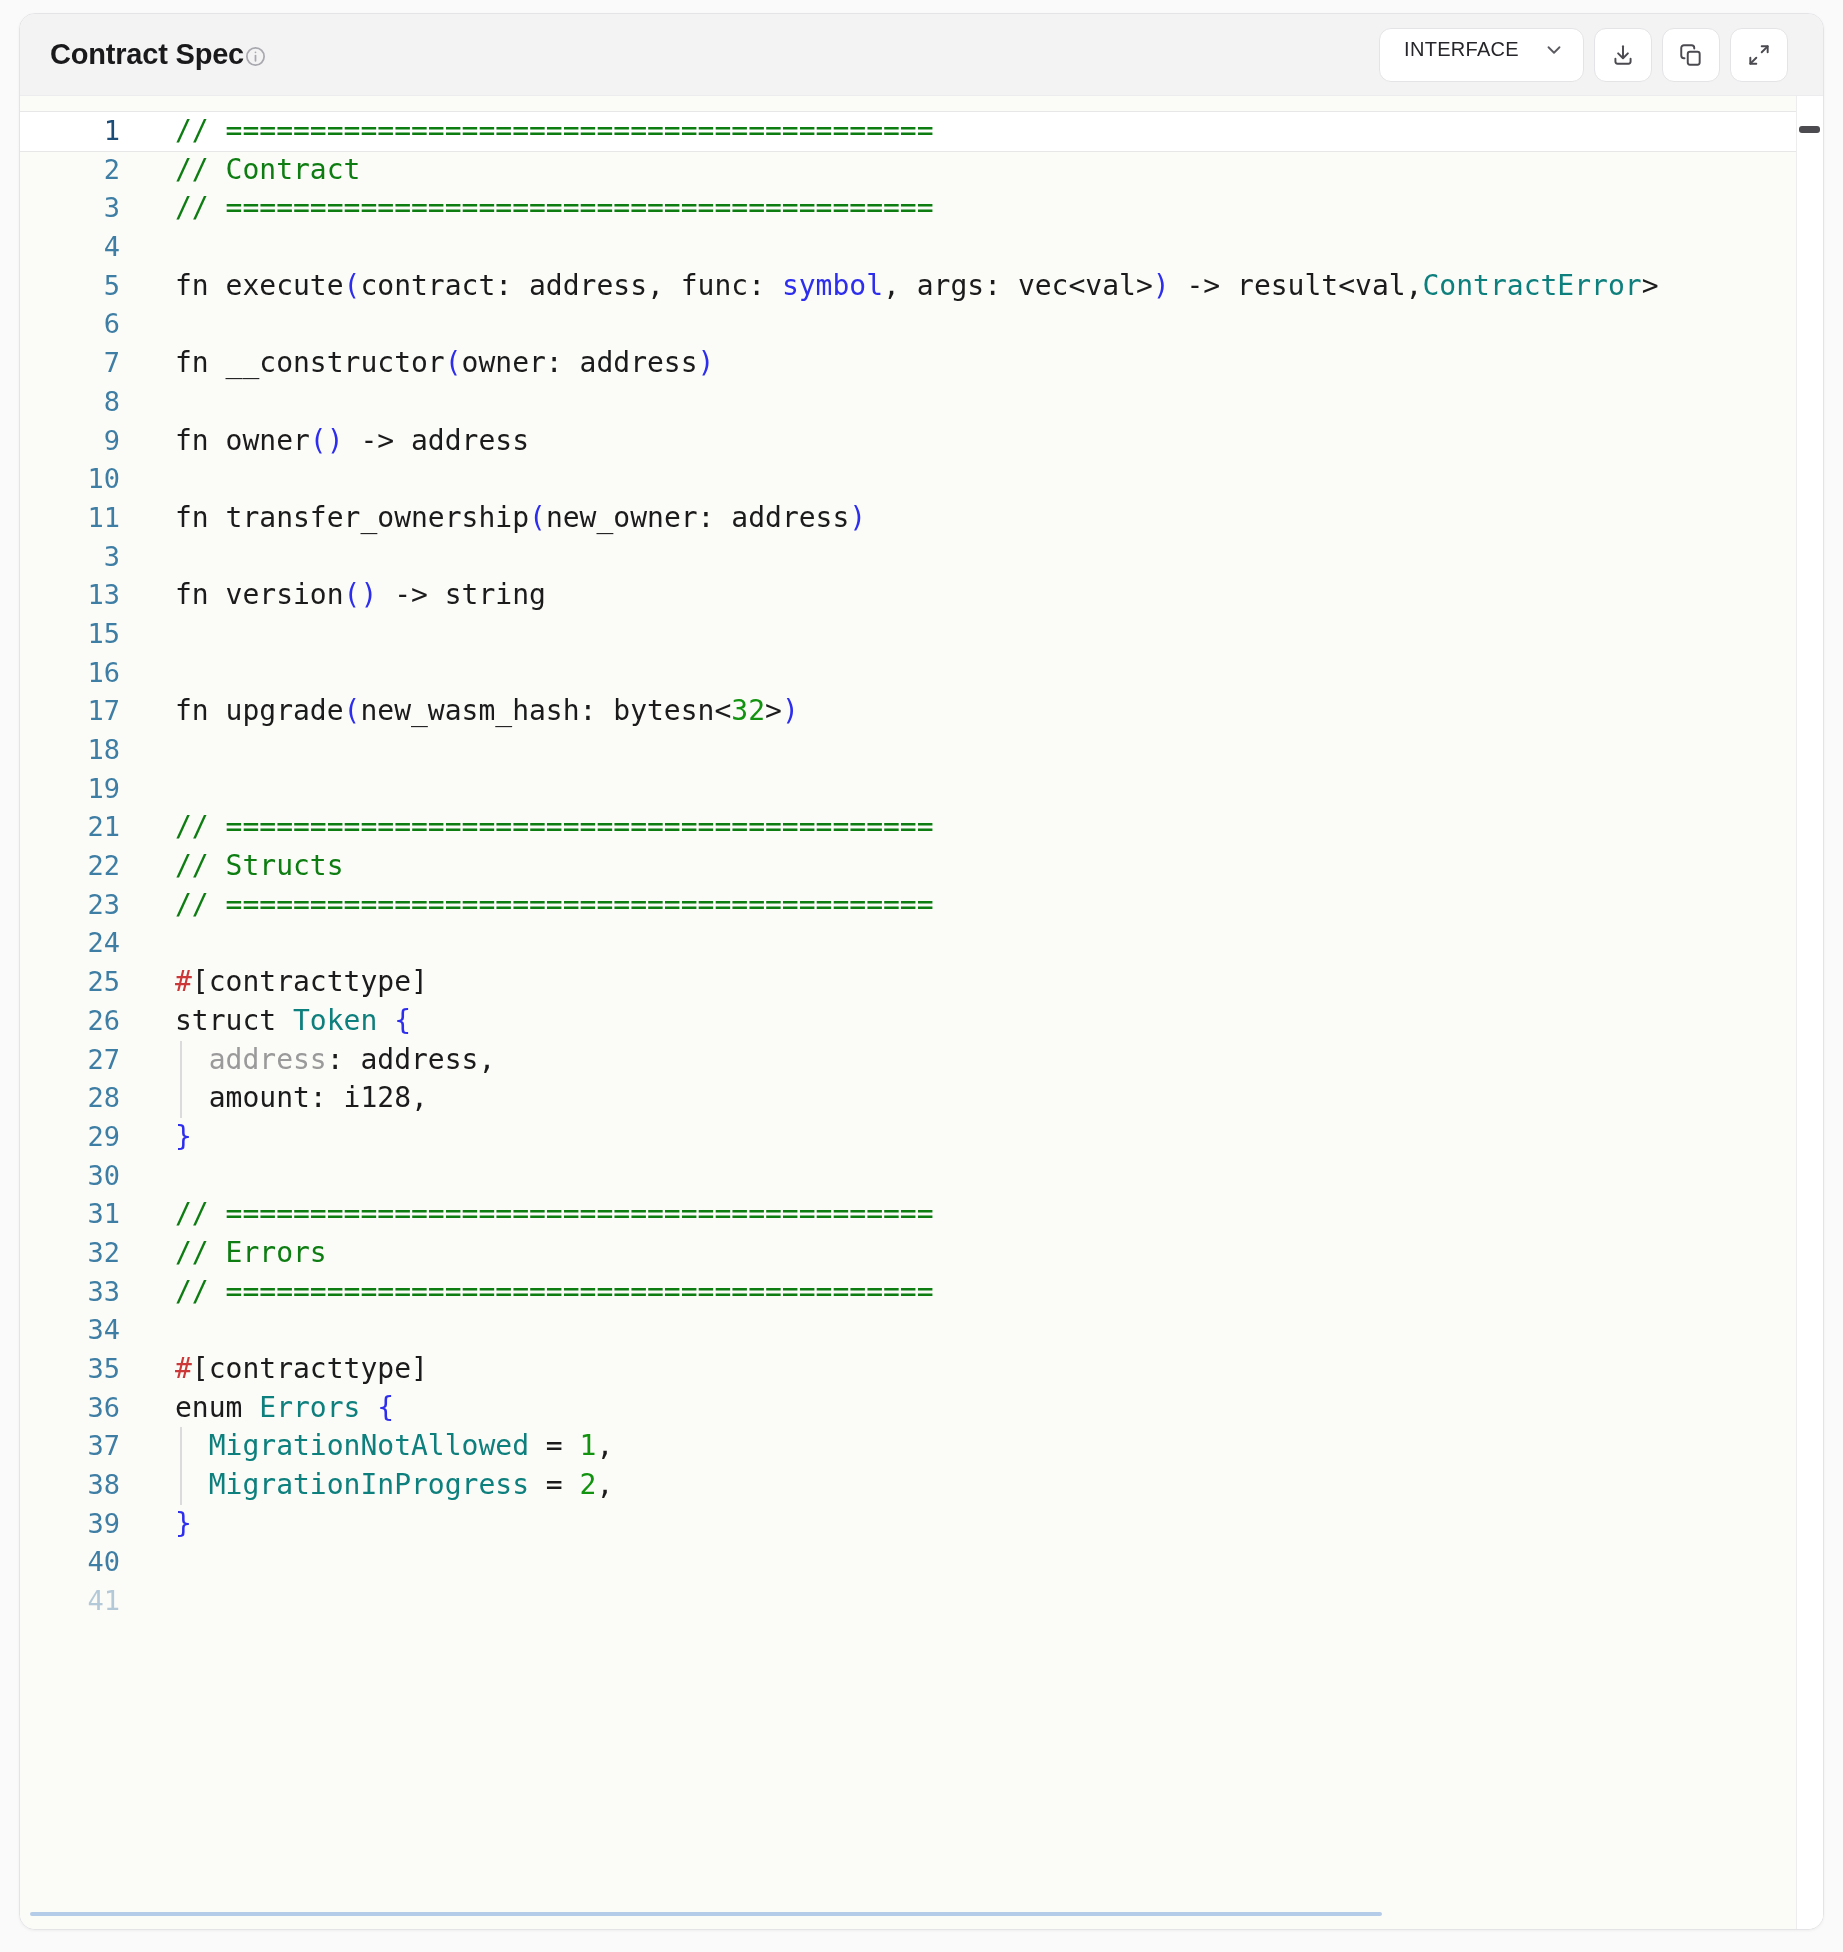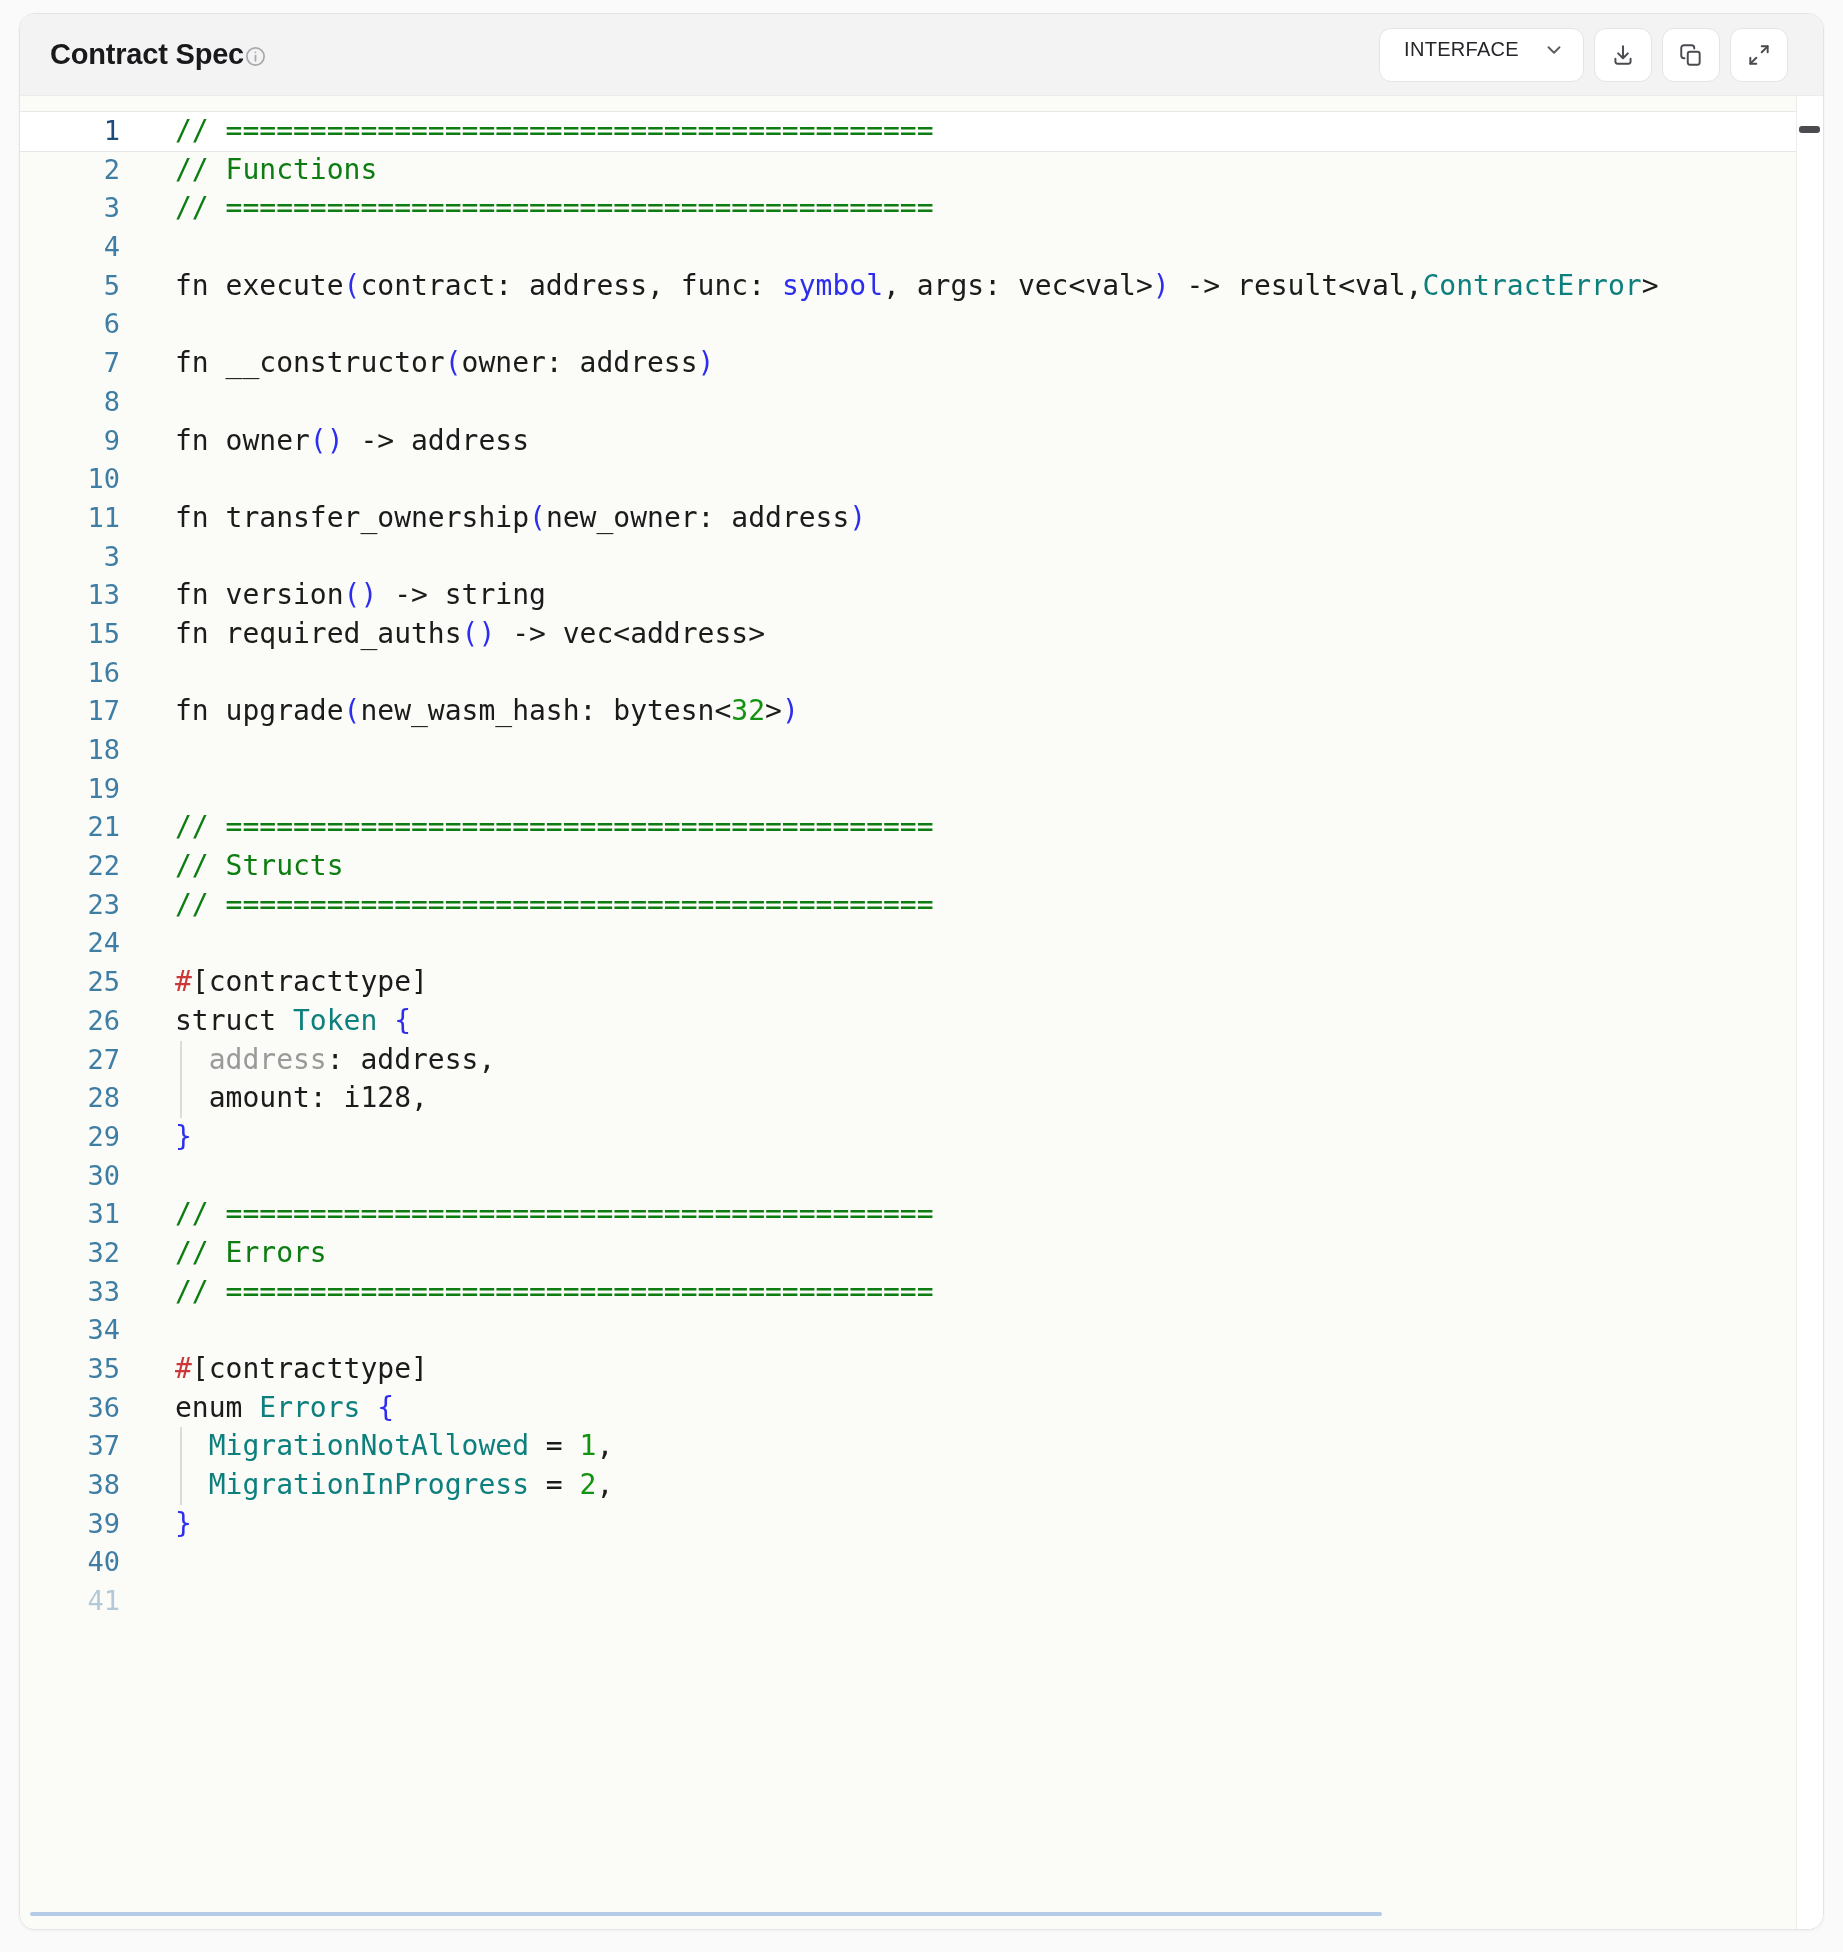--- a/index.html
+++ b/index.html
@@ -145,33 +145,33 @@
               <path d="M4 20l5.5-5.5"></path>
           </svg>
         </span>
       </button>
     </div>
   </div>
 
   <div class="code-area">
     <div id="code-lines">
         <div class="line active"><span class="ln ln-active">1</span><span class="lc"><span class="tok-c">// ==========================================</span></span></div>
-        <div class="line"><span class="ln">2</span><span class="lc"><span class="tok-c">// Functions</span></span></div>
+        <div class="line"><span class="ln">2</span><span class="lc"><span class="tok-c">// Contract</span></span></div>
         <div class="line"><span class="ln">3</span><span class="lc"><span class="tok-c">// ==========================================</span></span></div>
         <div class="line"><span class="ln">4</span><span class="lc"></span></div>
         <div class="line"><span class="ln">5</span><span class="lc"><span class="tok-d">fn execute</span><span class="tok-b">(</span><span class="tok-d">contract: address, func: </span><span class="tok-b">symbol</span><span class="tok-d">, args: vec&lt;val&gt;</span><span class="tok-b">)</span><span class="tok-d"> -&gt; result&lt;val,</span><span class="tok-t">ContractError</span><span class="tok-d">&gt;</span></span></div>
         <div class="line"><span class="ln">6</span><span class="lc"></span></div>
         <div class="line"><span class="ln">7</span><span class="lc"><span class="tok-d">fn __constructor</span><span class="tok-b">(</span><span class="tok-d">owner: address</span><span class="tok-b">)</span></span></div>
         <div class="line"><span class="ln">8</span><span class="lc"></span></div>
         <div class="line"><span class="ln">9</span><span class="lc"><span class="tok-d">fn owner</span><span class="tok-b">()</span><span class="tok-d"> -&gt; address</span></span></div>
         <div class="line"><span class="ln">10</span><span class="lc"></span></div>
         <div class="line"><span class="ln">11</span><span class="lc"><span class="tok-d">fn transfer_ownership</span><span class="tok-b">(</span><span class="tok-d">new_owner: address</span><span class="tok-b">)</span></span></div>
         <div class="line"><span class="ln">3</span><span class="lc"></span></div>
         <div class="line"><span class="ln">13</span><span class="lc"><span class="tok-d">fn version</span><span class="tok-b">()</span><span class="tok-d"> -&gt; string</span></span></div>
-        <div class="line"><span class="ln">15</span><span class="lc"><span class="tok-d">fn required_auths</span><span class="tok-b">()</span><span class="tok-d"> -&gt; vec&lt;address&gt;</span></span></div>
+        <div class="line"><span class="ln">15</span></div>
         <div class="line"><span class="ln">16</span><span class="lc"></span></div>
         <div class="line"><span class="ln">17</span><span class="lc"><span class="tok-d">fn upgrade</span><span class="tok-b">(</span><span class="tok-d">new_wasm_hash: bytesn&lt;</span><span class="tok-n">32</span><span class="tok-d">&gt;</span><span class="tok-b">)</span></span></div>
         <div class="line"><span class="ln">18</span><span class="lc"></span></div>
         <div class="line"><span class="ln">19</span></div>
         <div class="line"><span class="ln">21</span><span class="lc"><span class="tok-c">// ==========================================</span></span></div>
         <div class="line"><span class="ln">22</span><span class="lc"><span class="tok-c">// Structs</span></span></div>
         <div class="line"><span class="ln">23</span><span class="lc"><span class="tok-c">// ==========================================</span></span></div>
         <div class="line"><span class="ln">24</span><span class="lc"></span></div>
         <div class="line"><span class="ln">25</span><span class="lc"><span class="tok-r">#</span><span class="tok-d">[contracttype]</span></span></div>
         <div class="line"><span class="ln">26</span><span class="lc"><span class="tok-d">struct </span><span class="tok-t">Token</span><span class="tok-d"> </span><span class="tok-b">{</span></span></div>

